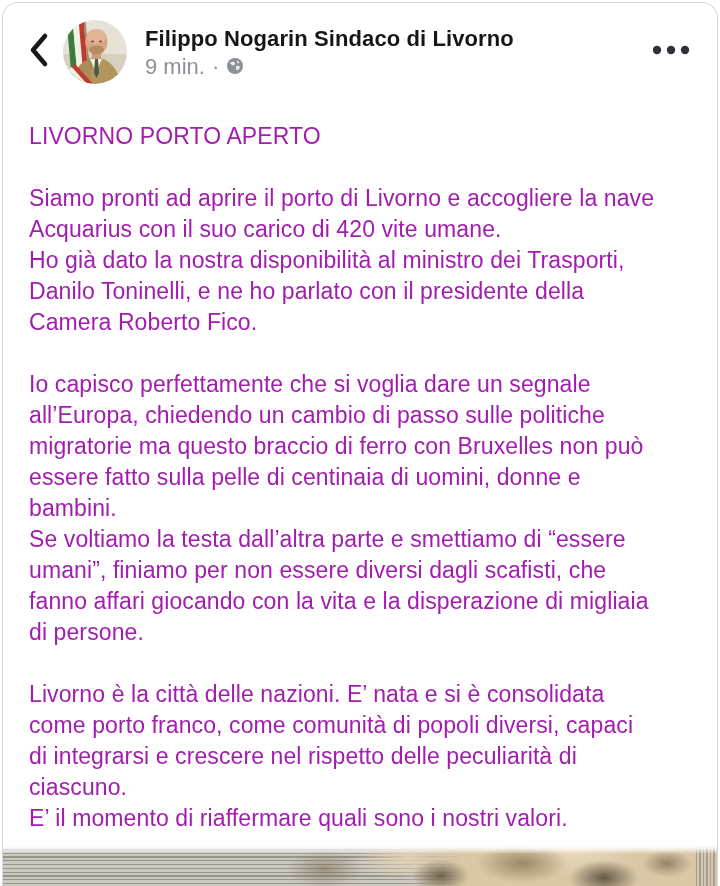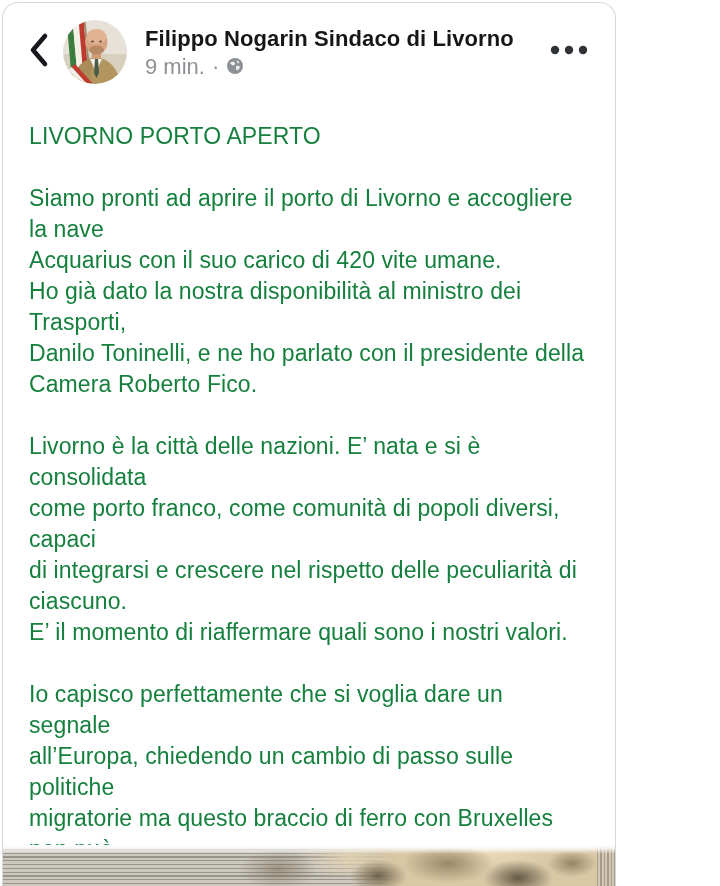--- a/index.html
+++ b/index.html
@@ -2,21 +2,21 @@
 <html><head>
 <meta charset="utf-8">
 <style>
   * { box-sizing: border-box; margin: 0; padding: 0; }
   html, body { width: 720px; height: 886px; background: #fff; }
   body { font-family: "Liberation Sans", sans-serif; overflow: hidden; }
 
   .screen { position: relative; width: 720px; height: 886px; background: #fff; }
 
   .card {
-    position: absolute; left: 2px; top: 2px; width: 614px; height: 884px;
+    position: absolute; left: 2px; top: 2px; width: 716px; height: 884px;
     background: #fff;
     border: 1px solid #d5d7d9; border-bottom: none;
     border-radius: 16px 16px 0 0;
     overflow: hidden;
   }
 
   
   .header {
     display: flex; align-items: center;
     padding: 13px 24px 8px 12px;
@@ -43,21 +43,21 @@
   .globe { display: inline-block; position: relative; top: 1px; }
   .more-btn {
     width: 44px; height: 40px; border: none; background: transparent;
     display: flex; align-items: center; justify-content: center;
     cursor: pointer; align-self: flex-start; margin-top: 14px;
   }
 
   
   .post-text {
     padding: 0 26px; margin-top: 26px;
-    font-size: 23px; line-height: 31px; color: #15803d;
+    font-size: 23px; line-height: 31px; color: #a21caf;
     letter-spacing: .1px;
   }
   .post-text p { white-space: pre-line; }
   .post-text p + p { margin-top: 31px; }
 
   
   .attachment {
     position: absolute; left: 0; right: 0; bottom: 0; height: 41px;
     background: #d9c7a6; cursor: pointer; overflow: hidden;
   }
@@ -181,34 +181,34 @@
       </button>
     </div>
 
     <div class="post-text">
       <p>LIVORNO PORTO APERTO</p>
       <p>Siamo pronti ad aprire il porto di Livorno e accogliere la nave
 Acquarius con il suo carico di 420 vite umane.
 Ho già dato la nostra disponibilità al ministro dei Trasporti,
 Danilo Toninelli, e ne ho parlato con il presidente della
 Camera Roberto Fico.</p>
-      <p>Livorno è la città delle nazioni. E’ nata e si è consolidata
-come porto franco, come comunità di popoli diversi, capaci
-di integrarsi e crescere nel rispetto delle peculiarità di
-ciascuno.
-E’ il momento di riaffermare quali sono i nostri valori.</p>
       <p>Io capisco perfettamente che si voglia dare un segnale
 all’Europa, chiedendo un cambio di passo sulle politiche
 migratorie ma questo braccio di ferro con Bruxelles non può
 essere fatto sulla pelle di centinaia di uomini, donne e
 bambini.
 Se voltiamo la testa dall’altra parte e smettiamo di “essere
 umani”, finiamo per non essere diversi dagli scafisti, che
 fanno affari giocando con la vita e la disperazione di migliaia
 di persone.</p>
+      <p>Livorno è la città delle nazioni. E’ nata e si è consolidata
+come porto franco, come comunità di popoli diversi, capaci
+di integrarsi e crescere nel rispetto delle peculiarità di
+ciascuno.
+E’ il momento di riaffermare quali sono i nostri valori.</p>
     </div>
 
     <div class="attachment">
       <div class="att-sky"></div>
       <div class="att-blend"></div>
       <div class="att-clouds"></div>
       <div class="att-right-lines"></div>
       <div class="att-topfade"></div>
     </div>
 

